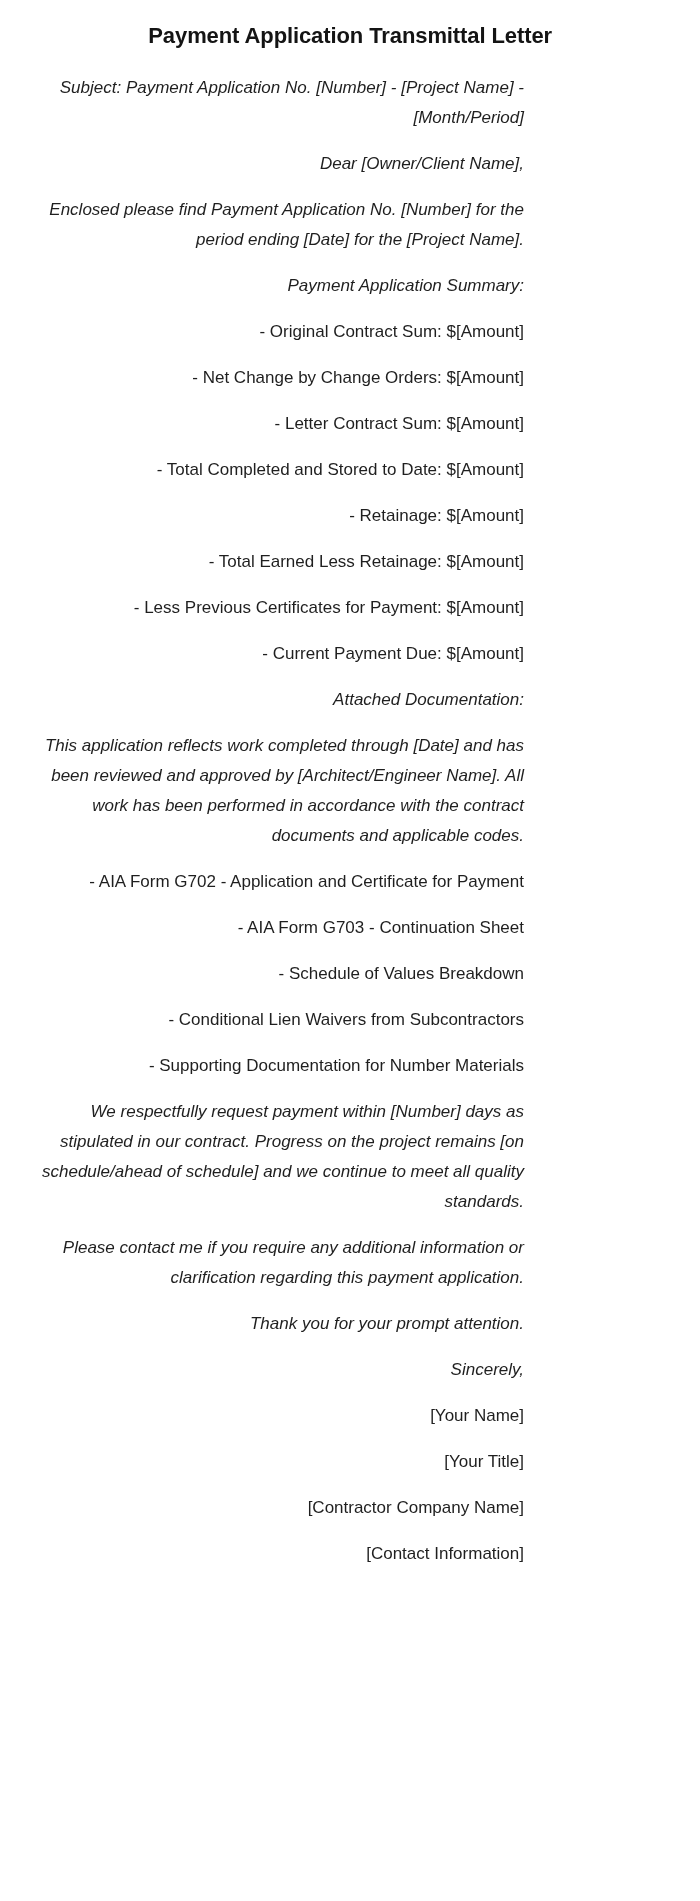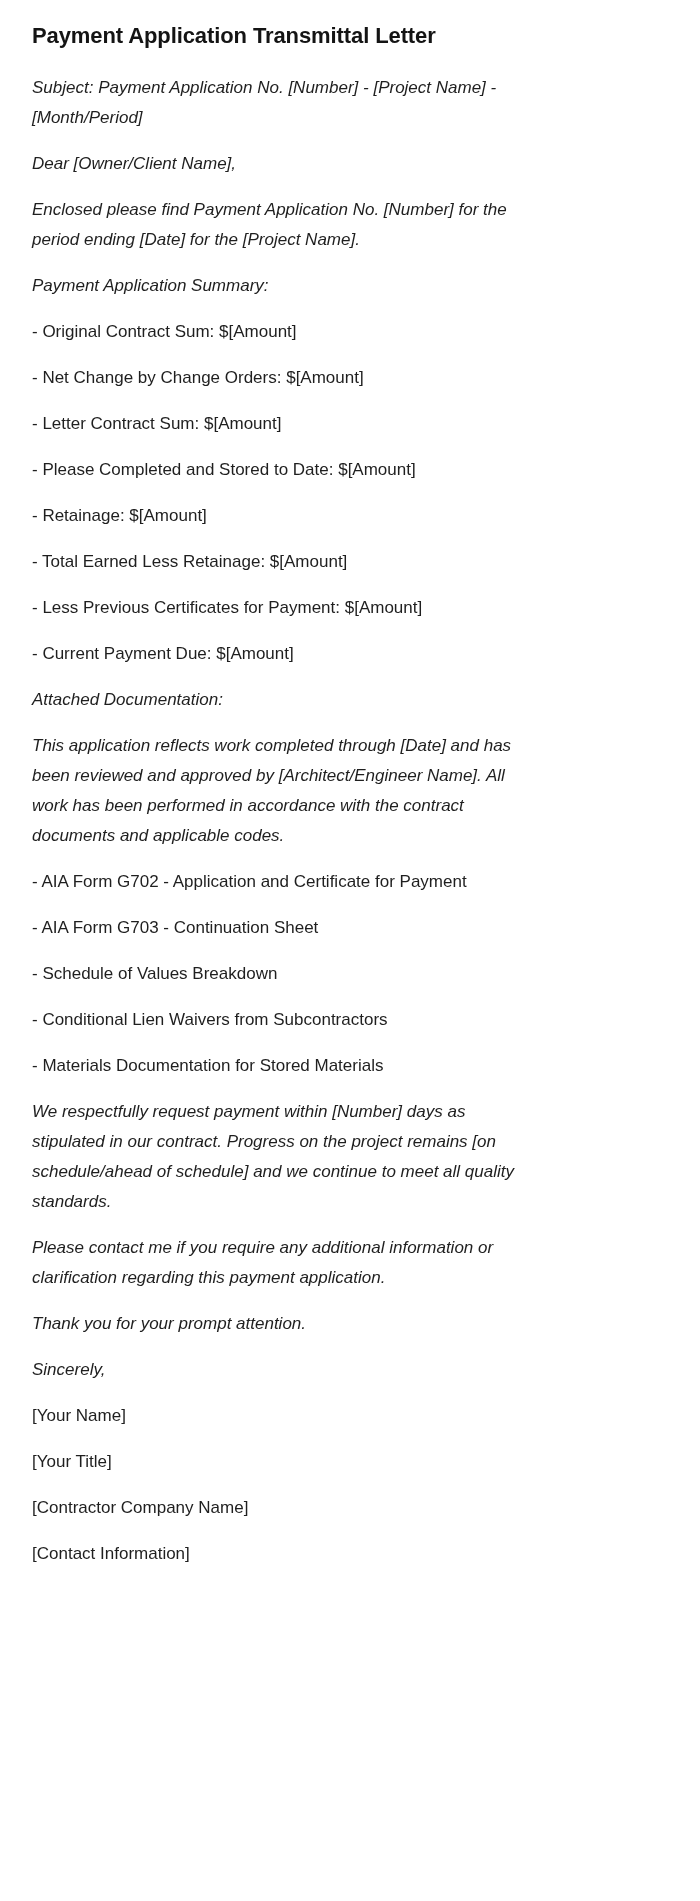--- a/index.html
+++ b/index.html
@@ -12,20 +12,21 @@
     width: 700px;
     min-height: 1901px;
     font-family: "Liberation Sans", sans-serif;
     color: #1d1d1d;
     -webkit-font-smoothing: antialiased;
   }
   .letter {
     box-sizing: border-box;
     width: 700px;
     padding: 22px 0 24px 32px;
+    text-align: right;
   }
   .doc-title {
     font-size: 22px;
     line-height: 1.3;
     font-weight: bold;
     color: #141414;
     margin: 0 0 22px 0;
     letter-spacing: -0.1px;
     max-width: 520px;
   }
@@ -68,37 +69,37 @@
   <p class="block">Dear [Owner/Client Name],</p>
 
   <p class="block">Enclosed please find Payment Application No. [Number] for the period ending [Date] for the [Project Name].</p>
 
   <p class="block">Payment Application Summary:</p>
 
   <div>
     <p class="list-line">- Original Contract Sum: $[Amount]</p>
     <p class="list-line">- Net Change by Change Orders: $[Amount]</p>
     <p class="list-line">- Letter Contract Sum: $[Amount]</p>
-    <p class="list-line">- Please Completed and Stored to Date: $[Amount]</p>
+    <p class="list-line">- Total Completed and Stored to Date: $[Amount]</p>
     <p class="list-line">- Retainage: $[Amount]</p>
     <p class="list-line">- Total Earned Less Retainage: $[Amount]</p>
     <p class="list-line">- Less Previous Certificates for Payment: $[Amount]</p>
     <p class="list-line">- Current Payment Due: $[Amount]</p>
   </div>
 
   <p class="block">Attached Documentation:</p>
 
   <p class="block">This application reflects work completed through [Date] and has been reviewed and approved by [Architect/Engineer Name]. All work has been performed in accordance with the contract documents and applicable codes.</p>
 
   <div>
     <p class="list-line">- AIA Form G702 - Application and Certificate for Payment</p>
     <p class="list-line">- AIA Form G703 - Continuation Sheet</p>
     <p class="list-line">- Schedule of Values Breakdown</p>
     <p class="list-line">- Conditional Lien Waivers from Subcontractors</p>
-    <p class="list-line">- Materials Documentation for Stored Materials</p>
+    <p class="list-line">- Supporting Documentation for Number Materials</p>
   </div>
 
   <p class="block">We respectfully request payment within [Number] days as stipulated in our contract. Progress on the project remains [on schedule/ahead of schedule] and we continue to meet all quality standards.</p>
 
   <p class="block">Please contact me if you require any additional information or clarification regarding this payment application.</p>
 
   <p class="block">Thank you for your prompt attention.</p>
 
   <p class="block">Sincerely,</p>
 

